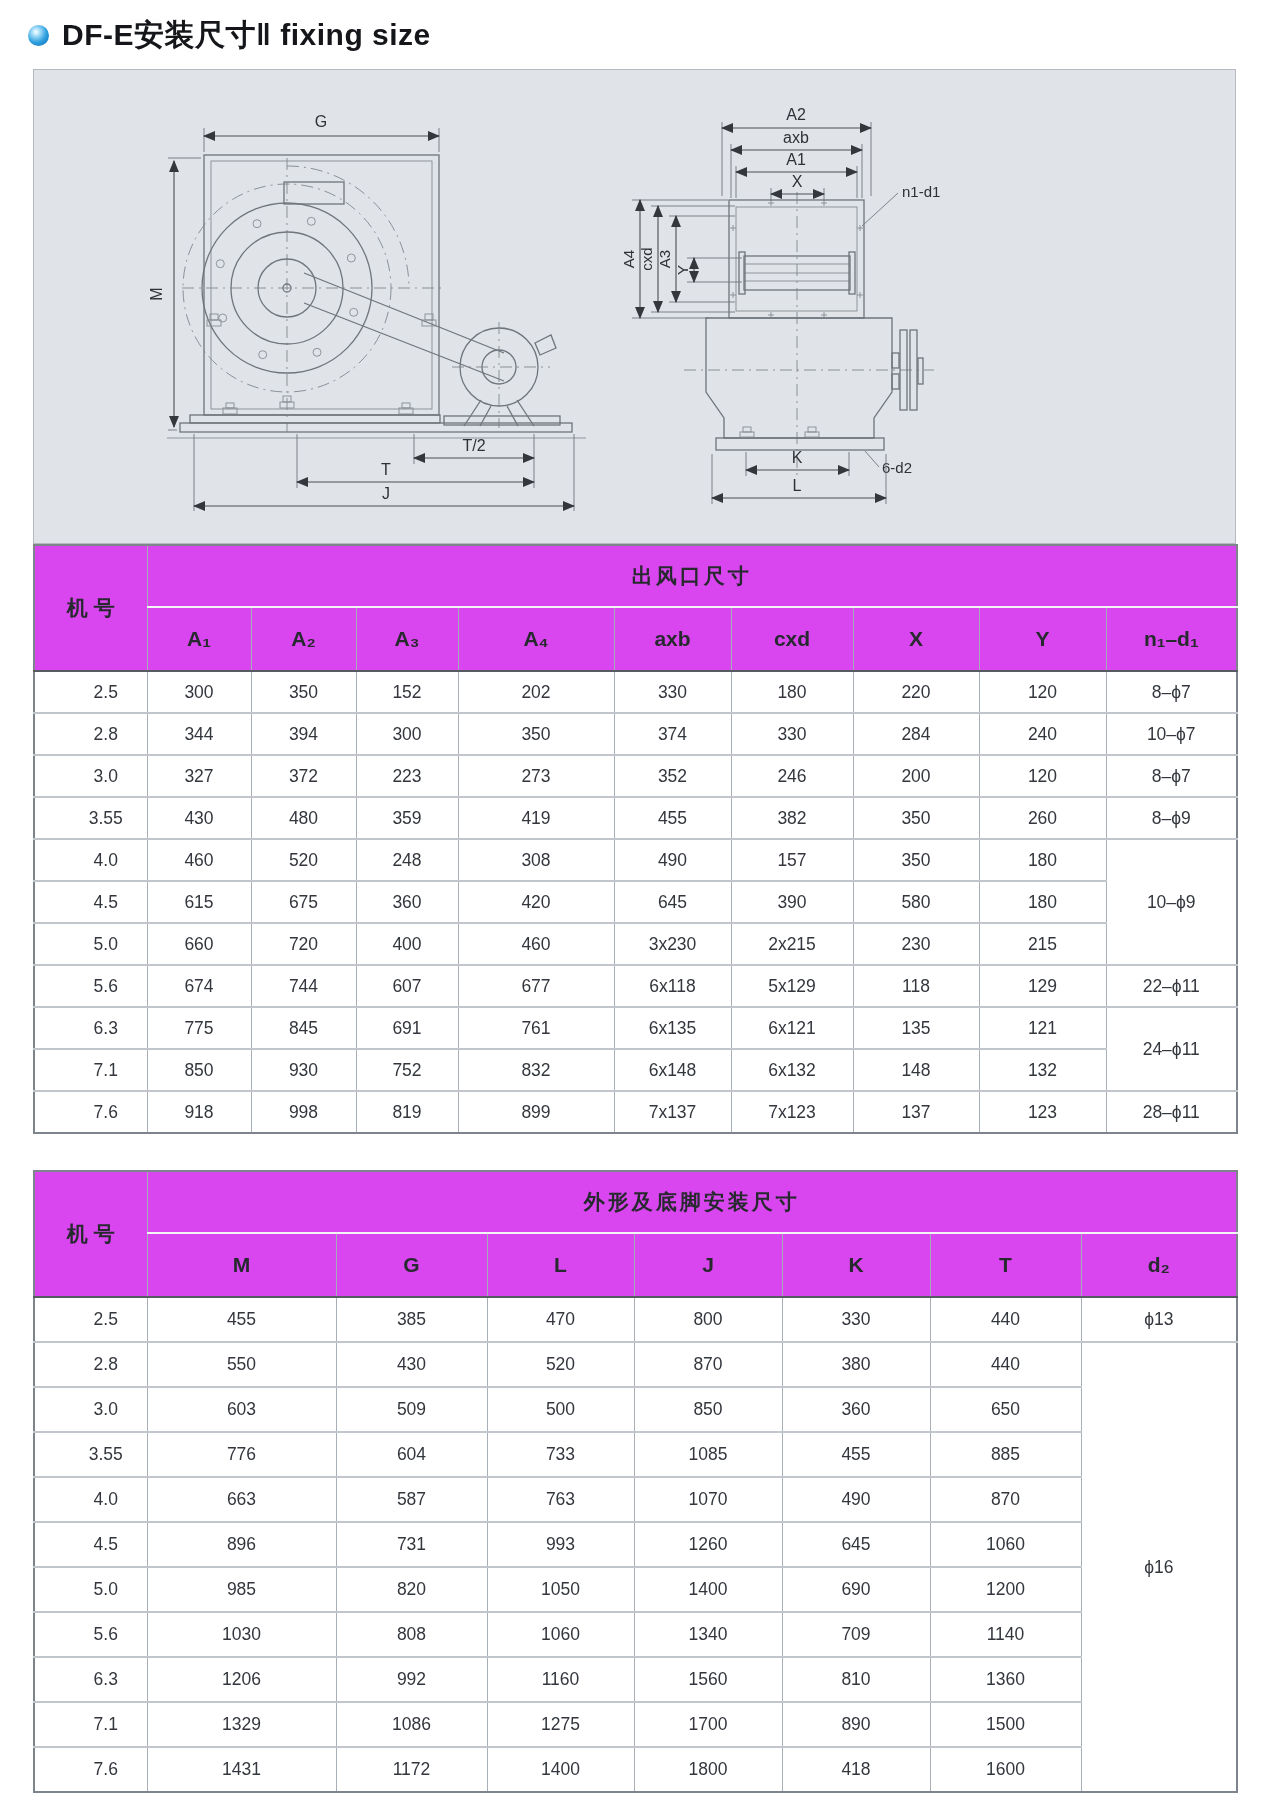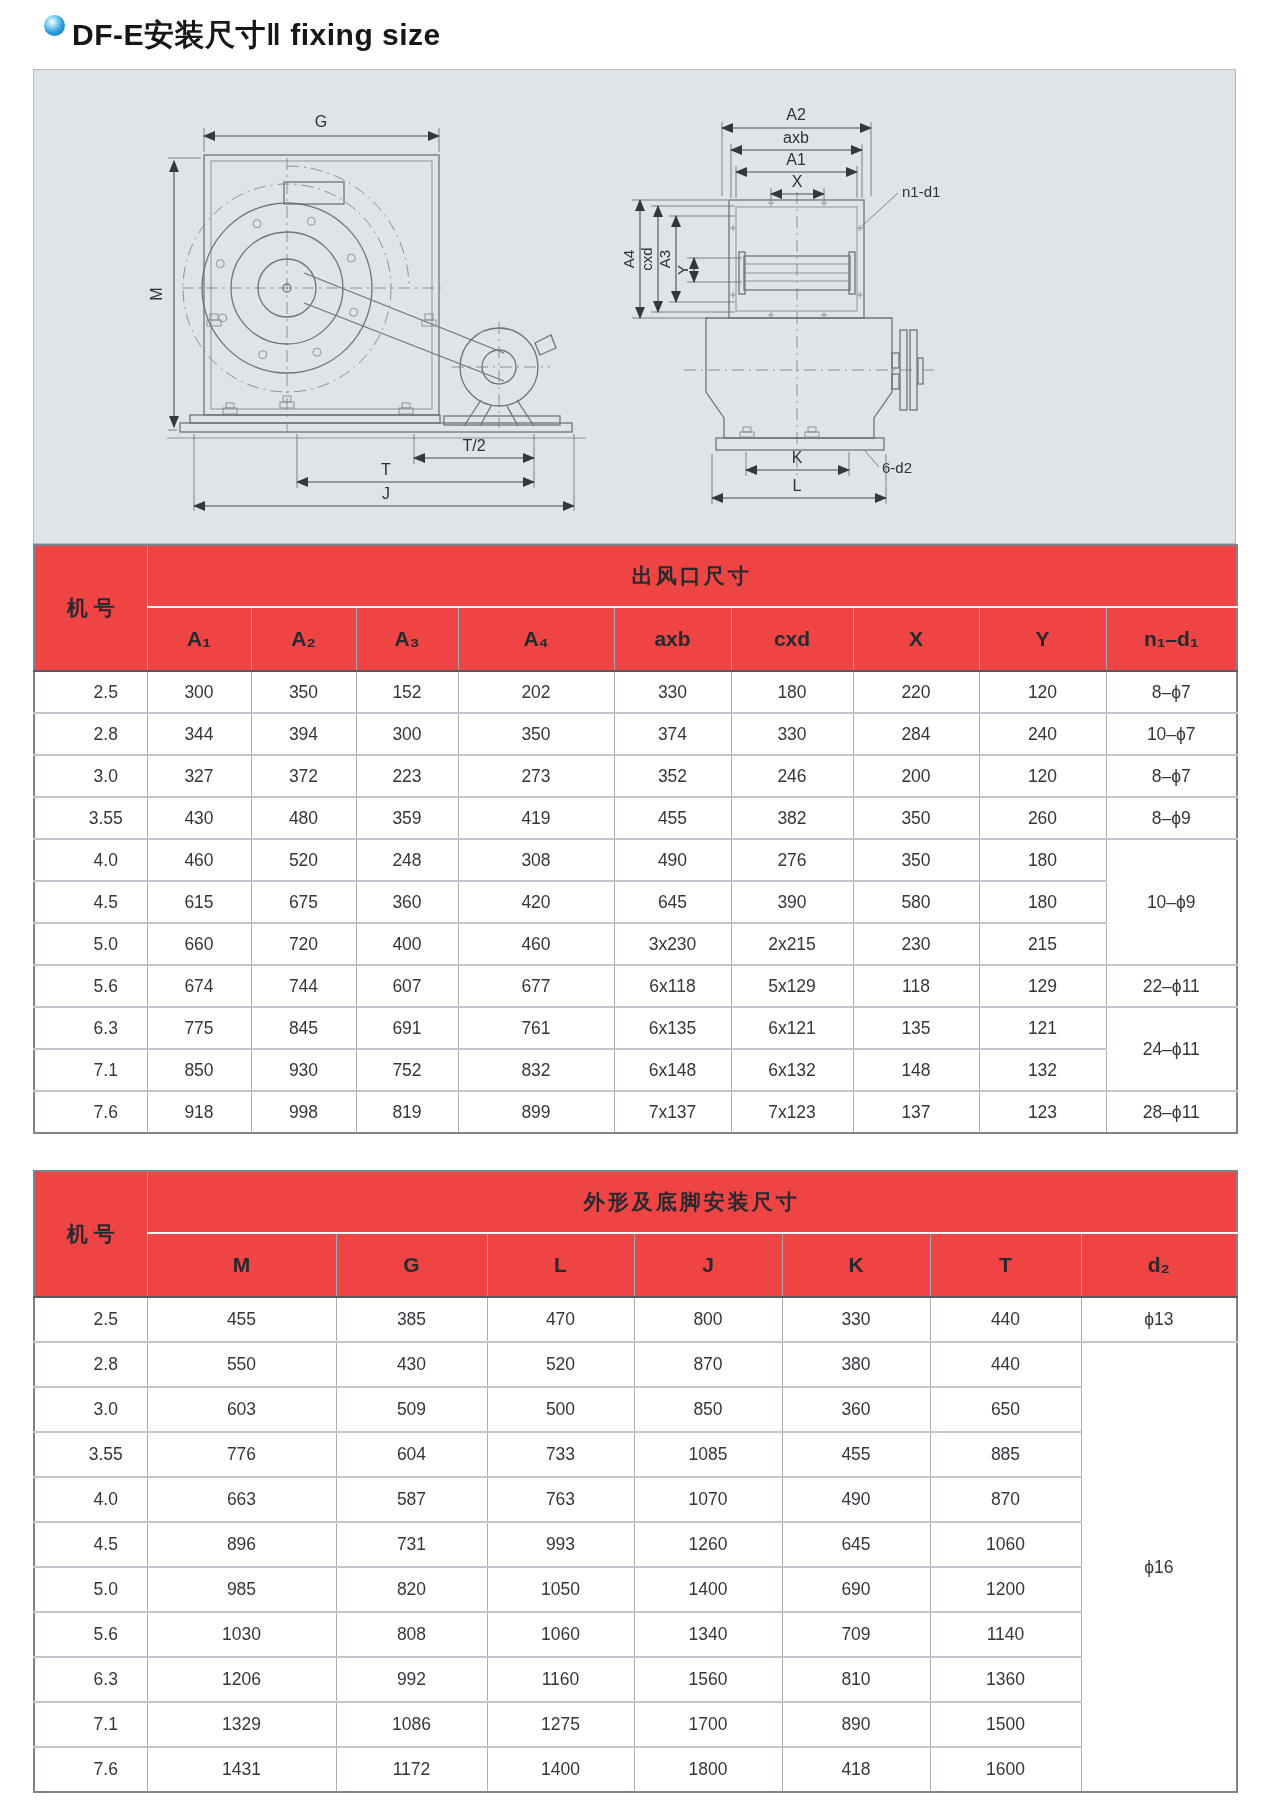--- a/index.html
+++ b/index.html
@@ -2,21 +2,21 @@
 <html><head>
 <meta charset="utf-8">
 <style>
   html,body { margin:0; padding:0; background:#ffffff; }
   body {
     width:1269px; height:1816px; position:relative;
     font-family:"Liberation Sans","DejaVu Sans",sans-serif;
     -webkit-font-smoothing:antialiased;
   }
   
-  .title-row { display:flex; gap:7px; padding:15px 0 0 44px; }
+  .title-row { display:flex; align-items:center; gap:13px; padding:15px 0 0 28px; }
   .bullet {
     width:21px; height:21px; border-radius:50%;
     background:radial-gradient(circle at 38% 33%, #ffffff 0%, #a8dff9 20%, #2d9fdf 55%, #0a6ab2 100%);
   }
   .title-text { font-size:30px; font-weight:bold; color:#141619; letter-spacing:.5px; }
 
   
   .panel {
     margin:13px 33px 0 33px; width:1203px; height:475px;
     background:#e0e3e7; border:1px solid #b6bac0; box-sizing:border-box;
@@ -29,21 +29,21 @@
   .dim { stroke:#4a4f55; stroke-width:1.1; marker-start:url(#ah); marker-end:url(#ah); }
   .lbl { font-size:16px; }
   .lbl-s { font-size:15px; }
 
   
   table.dim-table {
     border-collapse:collapse; table-layout:fixed; margin-left:33px;
     width:1203px; background:#fff; border:2px solid #7e848c;
   }
   .dim-table th, .dim-table td { text-align:center; vertical-align:middle; padding:0; overflow:hidden; }
-  .dim-table thead th { background:#ef4444; color:#26292d; }
+  .dim-table thead th { background:#d946ef; color:#26292d; }
   .model-th { font-size:21px; font-weight:bold; border-right:1px solid #a4aab1; border-bottom:2px solid #565b61;margin-left:43px; }
   .group-th { height:60px; font-size:21px; font-weight:bold; letter-spacing:3px; border-bottom:2px solid #f4f5f7; }
   .sym-th { height:62px; font-size:21px; font-weight:bold; border-left:1px solid #a4aab1; border-bottom:2px solid #565b61;margin-top:36px; }
   .dim-table tbody td {
     font-size:17.5px; color:#33373d;
     border-left:1px solid #a9afb6; border-top:2px solid #c1c6cc;
   }
   .dim-table tbody td:first-child { border-left:none;padding-left:30px; }
   .dim-table tbody tr:first-child td { border-top:none; }
   .t1 tbody td { height:40px; }
@@ -336,21 +336,21 @@
         <td>260</td>
         <td>8–ϕ9</td>
       </tr>
       <tr>
         <td>4.0</td>
         <td>460</td>
         <td>520</td>
         <td>248</td>
         <td>308</td>
         <td>490</td>
-        <td>276</td>
+        <td>157</td>
         <td>350</td>
         <td>180</td>
         <td rowspan="3">10–ϕ9</td>
       </tr>
       <tr>
         <td>4.5</td>
         <td>615</td>
         <td>675</td>
         <td>360</td>
         <td>420</td>

